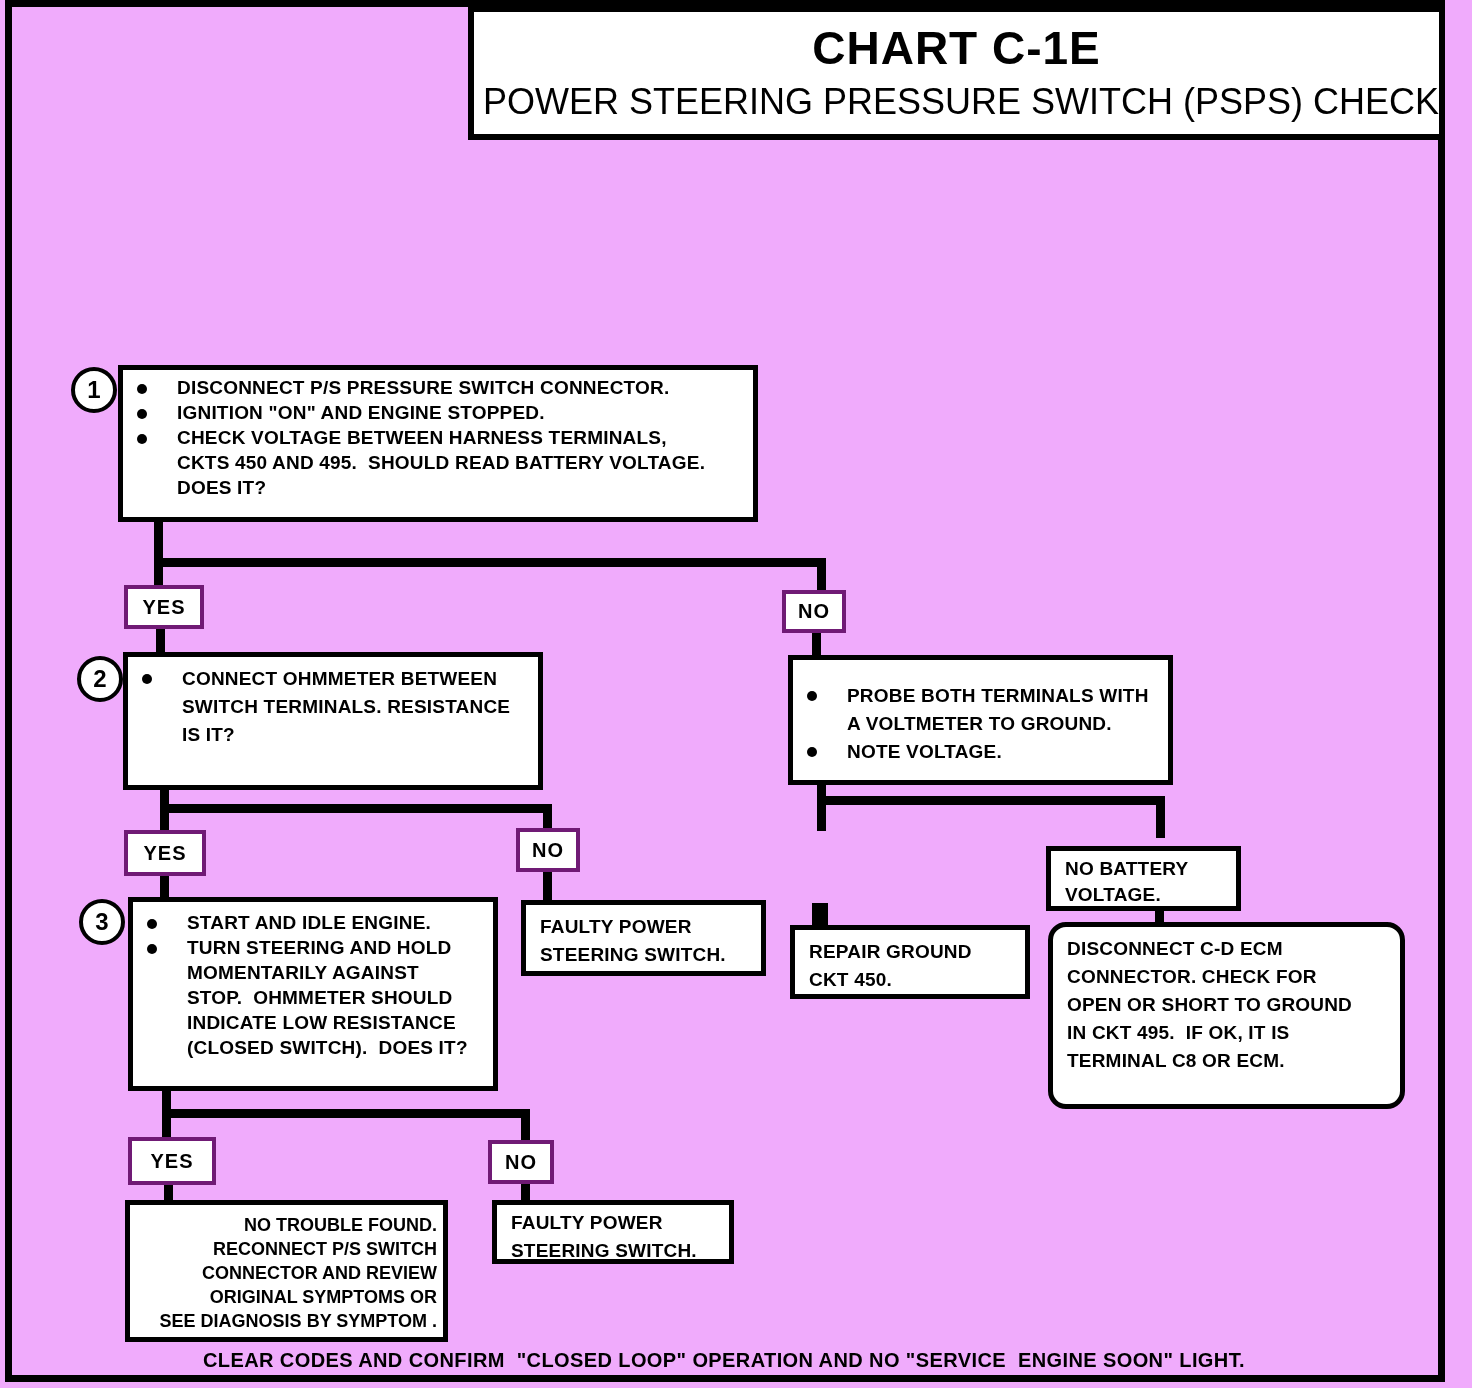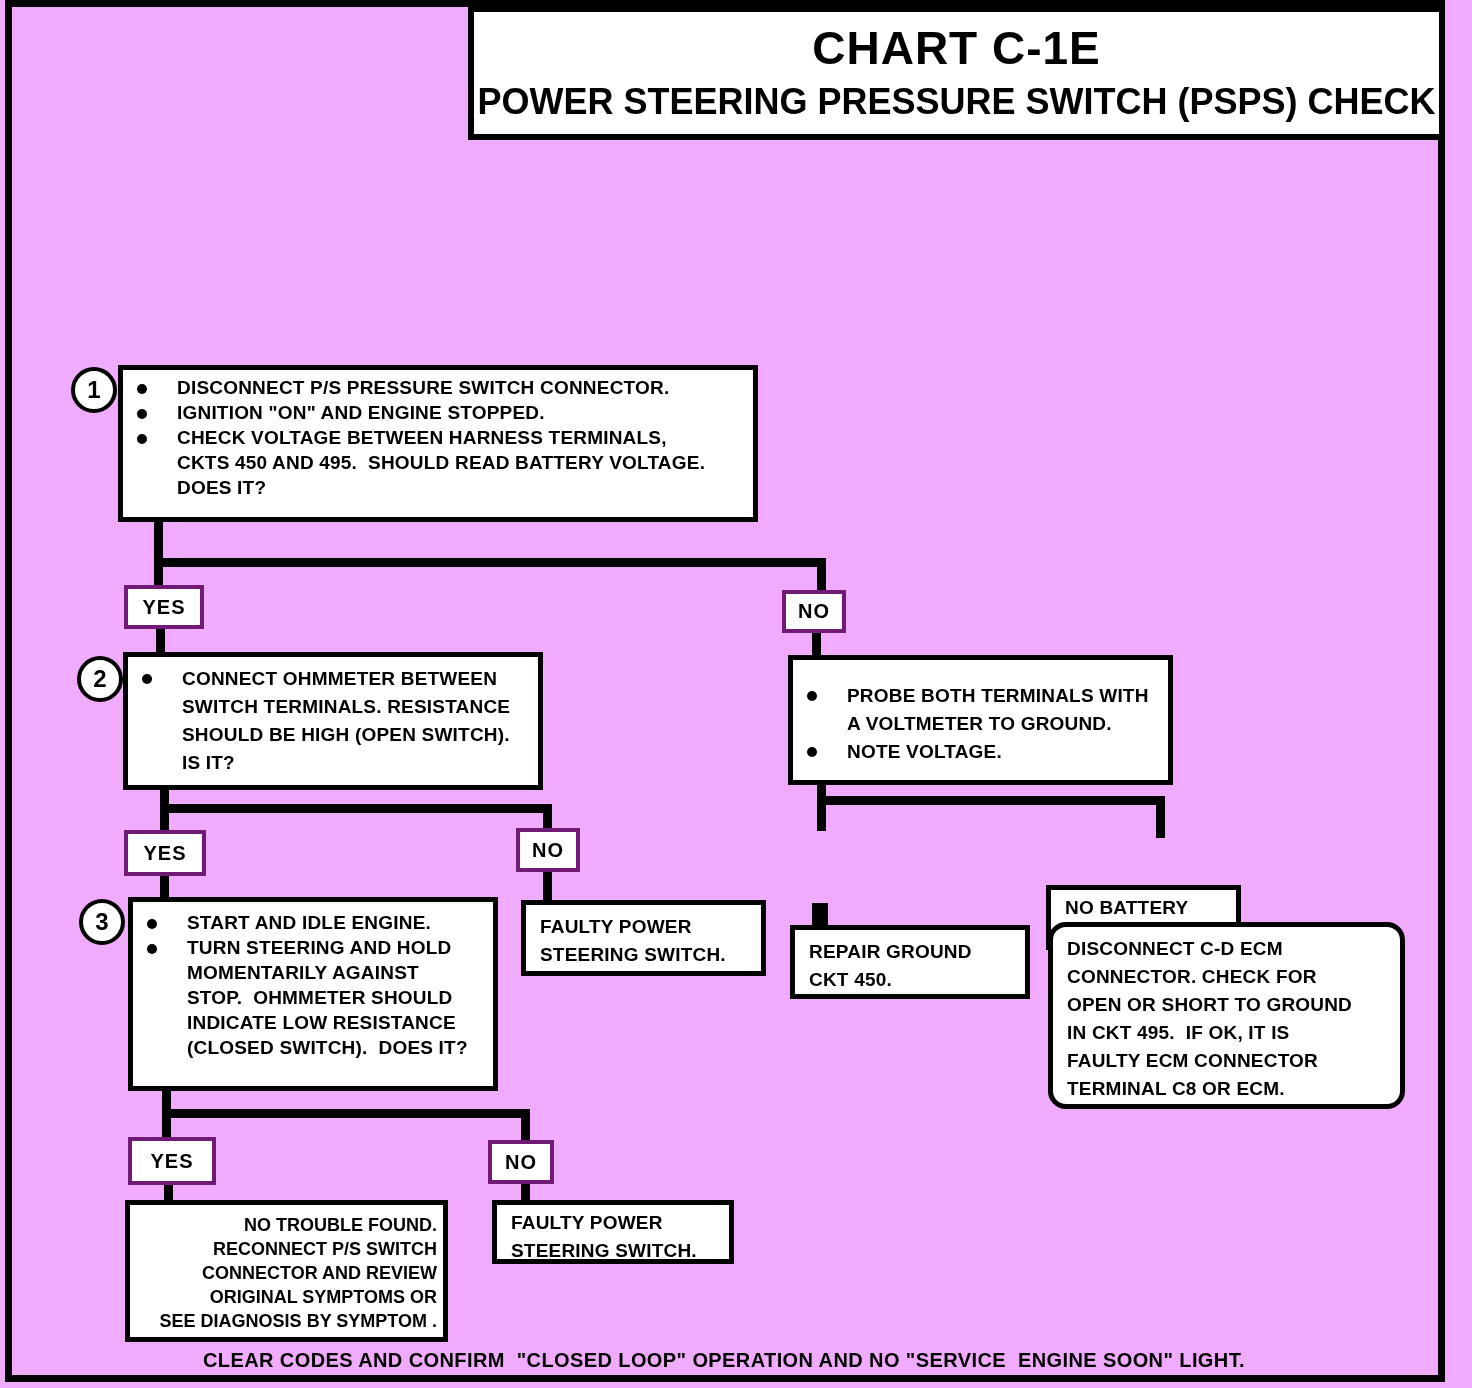--- a/index.html
+++ b/index.html
@@ -1,21 +1,21 @@
 <!DOCTYPE html>
 <html><head>
 <meta charset="utf-8">
 <style>
   html,body{margin:0;padding:0;background:#fff;}
   #stage{position:relative;width:1472px;height:1388px;background:#f0abfc;overflow:hidden;
          font-family:"Liberation Sans",sans-serif;color:#000;}
   .outer{position:absolute;border:7px solid #000;}
   .tbox{position:absolute;border:6px solid #000;background:#fff;text-align:center;}
   .t1{font-size:46px;font-weight:700;letter-spacing:1px;margin-top:9px;}
-  .t2{font-size:36px;font-weight:700;letter-spacing:0px;margin-top:6px;}
+  .t2{font-size:36px;font-weight:400;letter-spacing:0px;margin-top:6px;text-align:right;}
   .box{position:absolute;border:5px solid #000;background:#fff;
        font-weight:700;font-size:19px;letter-spacing:.2px;}
   .tag{position:absolute;border:4px solid #701a75;background:#fff;display:flex;
        align-items:center;justify-content:center;font-weight:700;font-size:20px;letter-spacing:1px;}
   .circle{position:absolute;width:38px;height:38px;border:4px solid #000;border-radius:50%;
           display:flex;align-items:center;justify-content:center;font-weight:700;font-size:24px;background:#fff;}
   .ln{position:absolute;background:#000;}
   .brow{display:flex;gap:8px;}
   .dot{flex:0 0 10px;width:10px;height:10px;border-radius:50%;background:#000;margin:9px 0 0 14px;}
   .btext{padding-left:22px;}
@@ -101,21 +101,20 @@
   <div class="tag" style="left:782px;top:590px;width:56px;height:35px;">
     <span>NO</span>
     </div>
 
   <div class="box lh28" style="left:123px;top:652px;width:410px;height:120px;padding-top:8px;">
     <div class="brow">
       <span class="dot"></span>
       <div class="btext blines">
         <div>CONNECT OHMMETER BETWEEN</div>
         <div>SWITCH TERMINALS. RESISTANCE</div>
-        <div>SHOULD BE HIGH (OPEN SWITCH).</div>
         <div>IS IT?</div>
       </div>
     </div>
   </div>
 
   <div class="box lh28" style="left:788px;top:655px;width:375px;height:98px;padding-top:22px;">
     <div class="brow">
       <span class="dot"></span>
       <div class="btext blines">
         <div>PROBE BOTH TERMINALS WITH</div>
@@ -155,36 +154,35 @@
       </div>
     </div>
   </div>
 
   <div class="box plain" style="left:521px;top:900px;width:215px;height:58px;">
     <div>FAULTY POWER</div>
     <div>STEERING SWITCH.</div>
   </div>
 
 
-  <div class="box plain" style="left:1046px;top:885px;width:165px;height:50px;padding-top:5px;">
+  <div class="box plain" style="left:1046px;top:846px;width:165px;height:50px;padding-top:5px;">
     <div style="line-height:26px;">NO BATTERY</div>
     <div style="line-height:26px;">VOLTAGE.</div>
   </div>
 
   <div class="box plain" style="left:790px;top:925px;width:210px;height:56px;">
     <div>REPAIR GROUND</div>
     <div>CKT 450.</div>
   </div>
 
   <div class="box plain" style="left:1048px;top:922px;width:327px;height:169px;border-radius:18px;">
     <div>DISCONNECT C-D ECM</div>
     <div>CONNECTOR. CHECK FOR</div>
     <div>OPEN OR SHORT TO GROUND</div>
     <div>IN CKT 495.  IF OK, IT IS</div>
-    <div>FAULTY ECM CONNECTOR</div>
     <div>TERMINAL C8 OR ECM.</div>
   </div>
 
   <div class="tag" style="left:128px;top:1137px;width:80px;height:40px;">
     <span>YES</span>
     </div>
   <div class="tag" style="left:488px;top:1140px;width:58px;height:36px;">
     <span>NO</span>
     </div>
 

